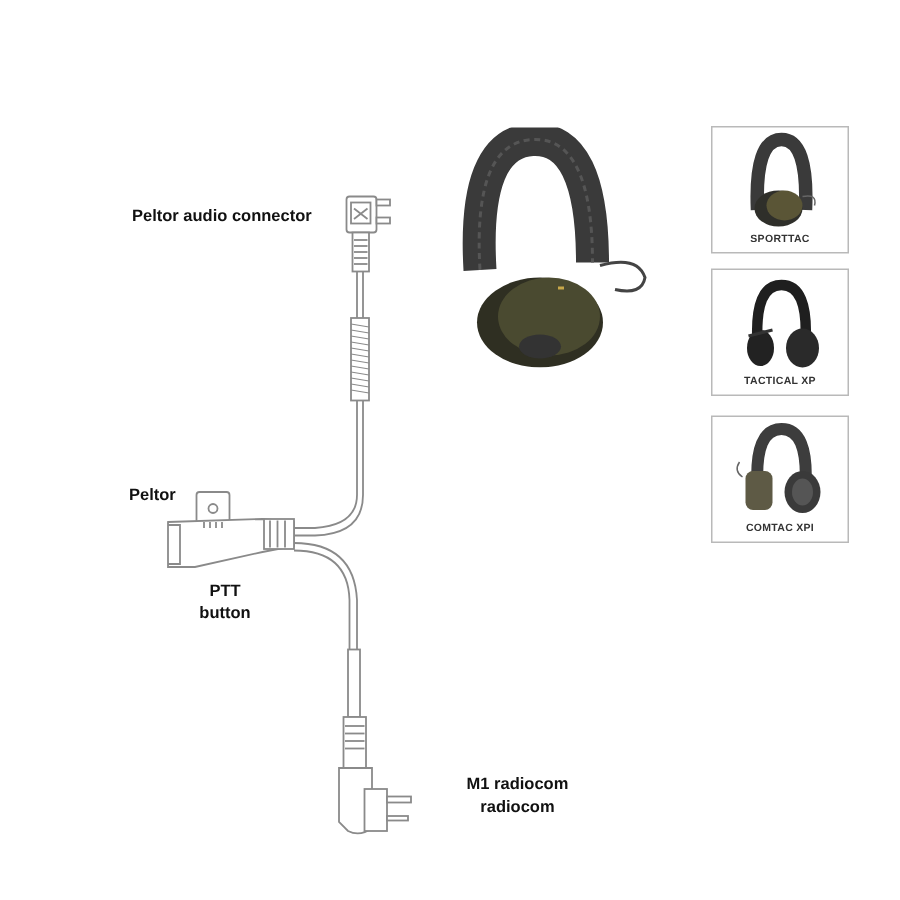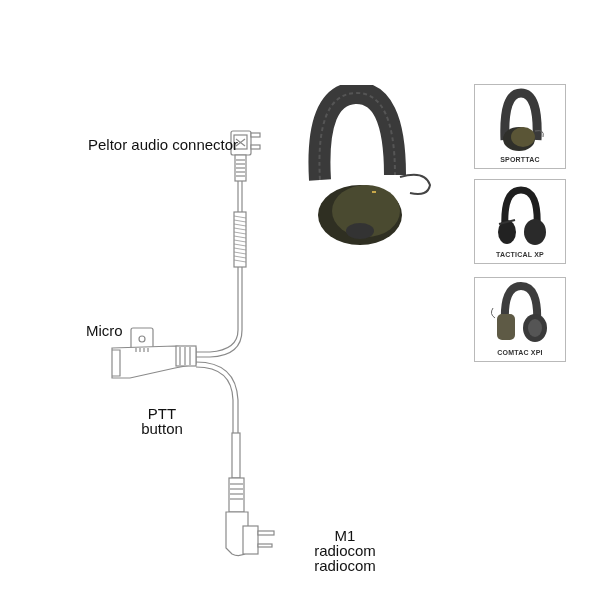--- a/index.html
+++ b/index.html
@@ -1,17 +1,17 @@
 <!DOCTYPE html>
 <html><head>
 <meta charset="utf-8">
 <style>
   html,body{margin:0;padding:0;background:#ffffff;}
   body{width:600px;height:600px;position:relative;overflow:hidden;font-family:"Liberation Sans",sans-serif;}
-  .label{position:absolute;font-weight:normal;font-size:15px;color:#111;line-height:15px;}
+  .label{position:absolute;font-weight:bold;font-size:11px;color:#111;line-height:15px;}
   .center{text-align:center;}
   .product-box{position:absolute;left:474px;width:92px;height:85px;border:1.5px solid #b9b9b9;background:#fff;box-sizing:border-box;}
   .product-box .cap{position:absolute;bottom:5px;left:0;right:0;text-align:center;font-size:7px;font-weight:bold;color:#333;letter-spacing:0.2px;}
   .product-box svg{position:absolute;left:0;top:0;}
   svg.diagram{position:absolute;left:0;top:0;}
 </style>
 </head>
 <body>
 
 <svg class="diagram" width="600" height="600" viewBox="0 0 600 600">
@@ -83,26 +83,26 @@
         <line x1="230" y1="499" x2="243" y2="499"></line>
       <path d="M226 512 L248 512 L248 552 Q240 558 232 554 L226 548 Z" fill="#fff"></path>
       <rect x="243" y="526" width="15" height="28" fill="#fff"></rect>
       <rect x="258" y="531" width="16" height="4" fill="#fff"></rect>
       <rect x="258" y="544" width="14" height="3" fill="#fff"></rect>
     </g>
   </g>
 </svg>
 
 <div class="label" style="left:88px;top:137px;">Peltor audio connector</div>
-<div class="label" style="left:86px;top:323px;">Micro</div>
-<div class="label center" style="left:125px;top:406px;width:50px;margin-left:12px;">
+<div class="label" style="left:86px;top:323px;">Peltor</div>
+<div class="label center" style="left:125px;top:387px;width:50px;">
   <div>PTT</div>
   <div>button</div>
 </div>
-<div class="label center" style="left:305px;top:528px;width:80px;">
+<div class="label center" style="left:305px;top:516px;width:80px;">
   <div>M1 radiocom</div>
   <div>radiocom</div>
 </div>
 
 <svg style="position:absolute;left:300px;top:85px;" width="140" height="160" viewBox="0 0 140 160">
   <path d="M20 95 Q15 10 55 8 Q95 6 95 90" fill="none" stroke="#3a3a3a" stroke-width="22"></path>
   <path d="M20 95 Q15 10 55 8 Q95 6 95 90" fill="none" stroke="#555" stroke-width="2" stroke-dasharray="4 3"></path>
   <path d="M100 92 Q125 85 130 100 Q128 112 110 108" fill="none" stroke="#444" stroke-width="2"></path>
   <ellipse cx="60" cy="130" rx="42" ry="30" fill="#2f2f22"></ellipse>
   <ellipse cx="66" cy="126" rx="34" ry="26" fill="#4a4a30"></ellipse>

